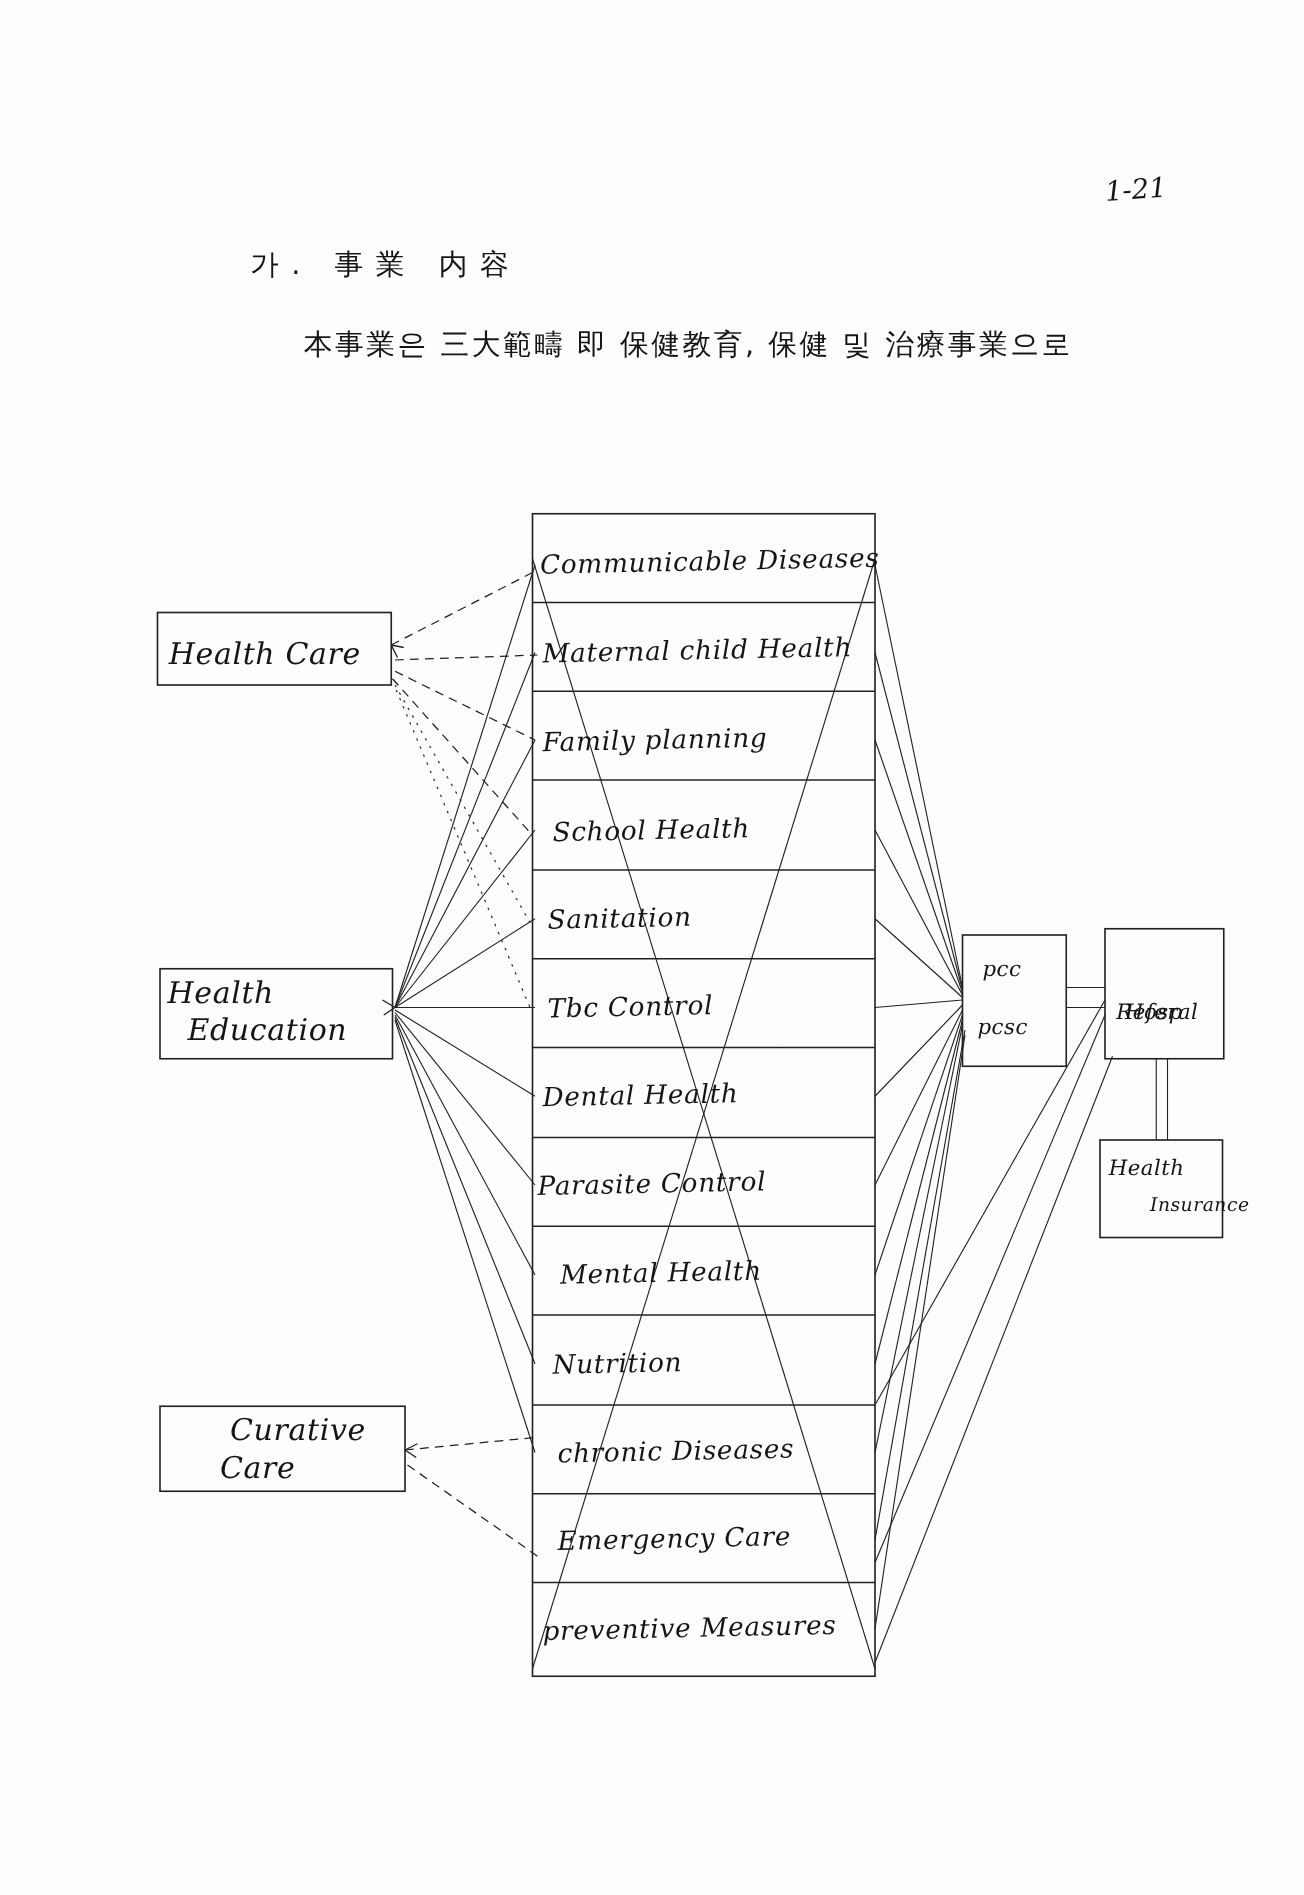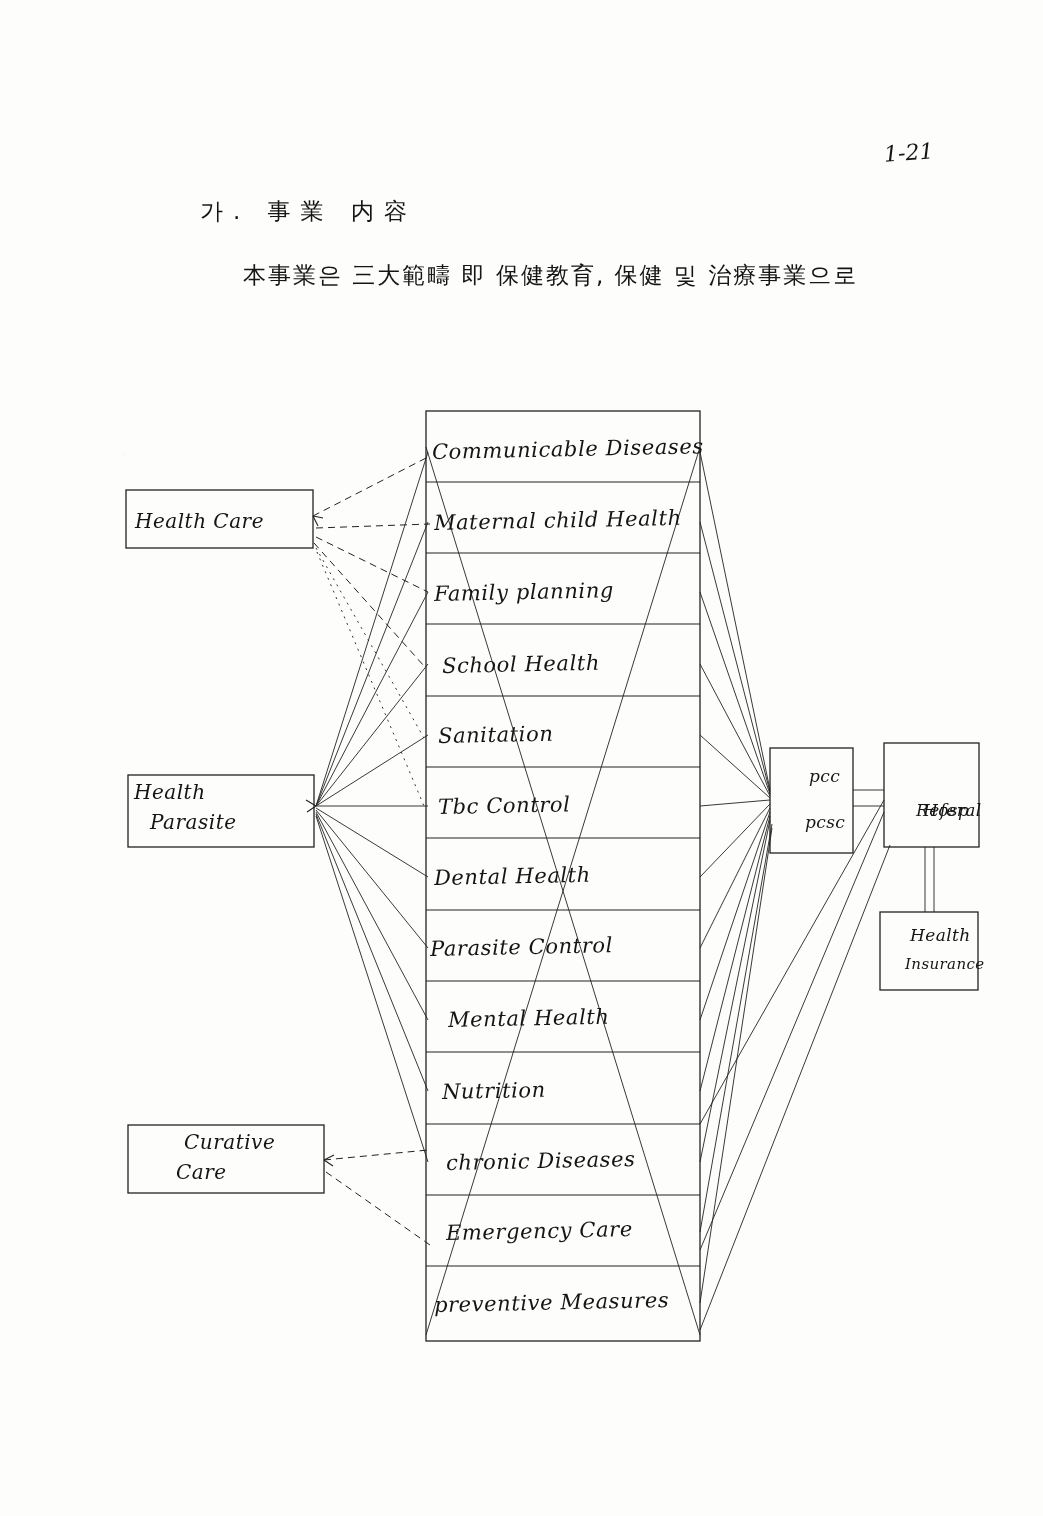--- a/index.html
+++ b/index.html
@@ -120,27 +120,26 @@
     color: #151515;
     white-space: nowrap;
     transform-origin: left center;
   }
   .svc-lbl {
     font-size: 21px;
     letter-spacing: 0.6px;
     transform: rotate(-1.2deg);
   }
   .node-lbl {
-    font-size: 20px;
+    font-size: 24px;
     letter-spacing: 0.5px;
   }
   .small-lbl {
     font-size: 17px;
     letter-spacing: 0.4px;
-    margin-left: 23px;
   }
 </style>
 </head>
 <body>
 
 <div id="page">
 
   <div id="page-number" class="hand">1-21</div>
 
   <div id="body-line-1" class="hand-cjk">本事業은  三大範疇   即  保健教育, 保健 및  治療事業으로</div>
@@ -238,21 +237,21 @@
       <path class="link-solid" d="M890 845 L700 1330"></path>
       <path class="link-solid" d="M925 847 L925 912"></path>
       <path class="link-solid" d="M934 847 L934 912"></path>
     </g>
 
   </svg>
 
   <div class="lbl node-lbl" style="left:135px; top:509px;">Health  Care</div>
 
   <div class="lbl node-lbl" style="left:134px; top:780px;">Health</div>
-  <div class="lbl node-lbl" style="left:150px; top:810px;">Parasite</div>
+  <div class="lbl node-lbl" style="left:150px; top:810px;">Education</div>
 
   <div class="lbl node-lbl" style="left:140px; top:1130px;margin-left:44px;">Curative</div>
   <div class="lbl node-lbl" style="left:176px; top:1160px;">Care</div>
 
   <div class="lbl svc-lbl" style="left:432px; top:440px;">Communicable Diseases</div>
   <div class="lbl svc-lbl" style="left:434px; top:511px;">Maternal child Health</div>
   <div class="lbl svc-lbl" style="left:434px; top:582px;">Family   planning</div>
   <div class="lbl svc-lbl" style="left:442px; top:654px;">School    Health</div>
   <div class="lbl svc-lbl" style="left:438px; top:724px;">Sanitation</div>
   <div class="lbl svc-lbl" style="left:438px; top:795px;">Tbc   Control</div>
@@ -264,15 +263,15 @@
   <div class="lbl svc-lbl" style="left:446px; top:1221px;">Emergency  Care</div>
   <div class="lbl svc-lbl" style="left:434px; top:1293px;">preventive Measures</div>
 
   <div class="lbl small-lbl" style="left:786px; top:766px;">pcc</div>
   <div class="lbl small-lbl" style="left:782px; top:812px;">pcsc</div>
 
   <div class="lbl small-lbl" style="left:893px; top:800px;">Referal</div>
   <div class="lbl small-lbl" style="left:900px; top:800px;text-align:center;">Hosp</div>
 
   <div class="lbl small-lbl" style="left:887px; top:925px;">Health</div>
-  <div class="lbl small-lbl" style="left:882px; top:955px; font-size:15px;">Insurance</div>
+  <div class="lbl small-lbl" style="left:882px; top:955px; font-size:15px;padding-left:38px;">Insurance</div>
 
 </div>
 
 </body></html>

